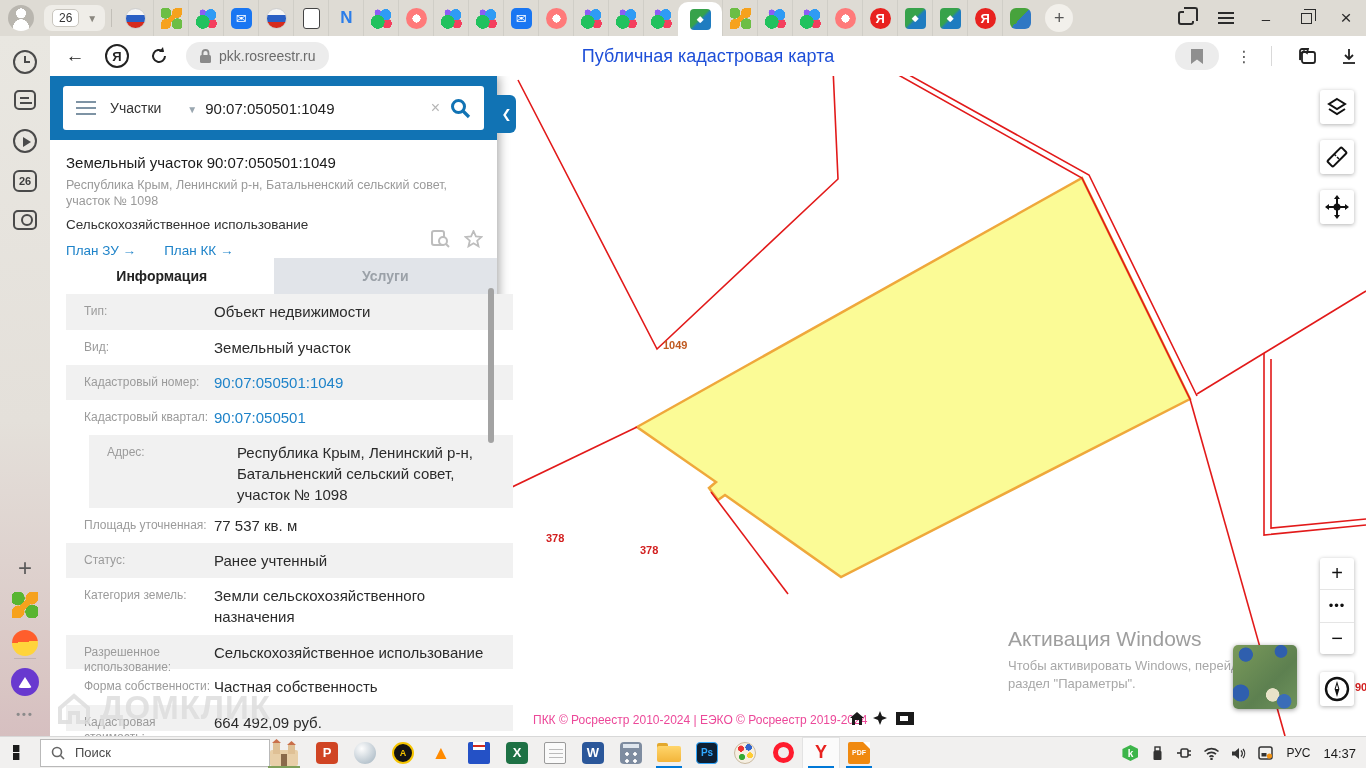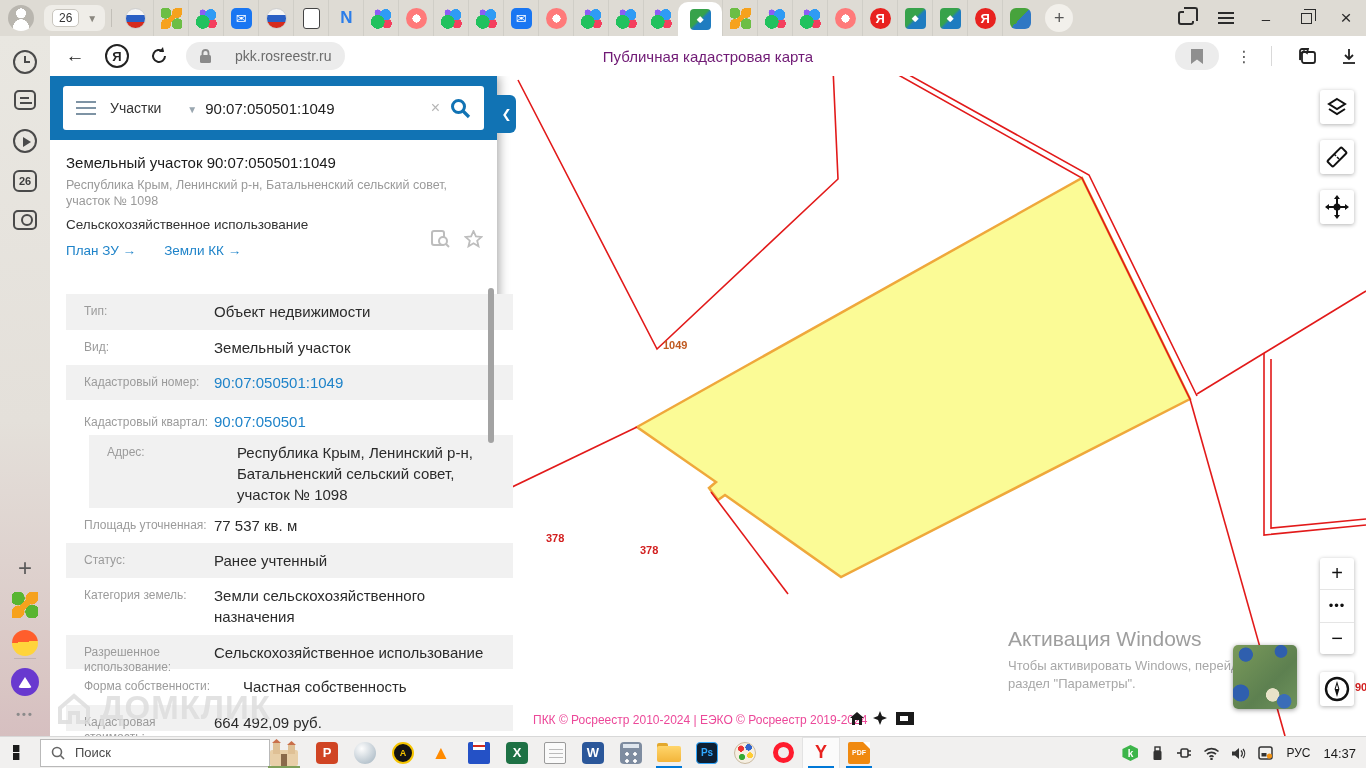--- a/index.html
+++ b/index.html
@@ -33,22 +33,22 @@
 .bars{width:16px;height:12px;border-top:2px solid #2b2b2b;border-bottom:2px solid #2b2b2b;position:relative}
 .bars::after{content:"";position:absolute;left:0;top:3px;width:16px;height:2px;background:#2b2b2b}
 .pagespair{width:16px;height:14px;border:2px solid #2b2b2b;border-radius:3px;position:relative}
 .pagespair::after{content:"";position:absolute;left:4px;top:-6px;width:12px;height:12px;border:2px solid #2b2b2b;border-left:none;border-bottom:none;border-radius:0 3px 0 0;background:#dedbd4}
 .restorebox{width:11px;height:11px;border:1.6px solid #2b2b2b;position:relative;background:transparent}
 .restorebox::before{content:"";position:absolute;right:-5px;top:-5px;width:11px;height:11px;border:1.6px solid #2b2b2b;border-left:none;border-bottom:none}
 
 #toolbar{position:absolute;left:50px;top:36px;width:1316px;height:40px;background:#fff;display:flex;align-items:center}
 .tbtn{width:34px;height:34px;display:flex;align-items:center;justify-content:center;color:#222;font-size:19px;margin-left:8px}
 .yacircle{width:24px;height:24px;border-radius:50%;border:2px solid #222;display:flex;align-items:center;justify-content:center;font-size:13px;font-weight:bold;color:#222}
-.urlchip{display:flex;align-items:center;gap:24px;background:#ececec;border-radius:15px;height:28px;padding:0 14px;margin-left:10px;color:#6b6b6b;font-size:14px}
-#pagetitle{position:absolute;left:50%;transform:translateX(-50%);font-size:15px;color:#701a75;white-space:nowrap}
+.urlchip{display:flex;align-items:center;gap:8px;background:#ececec;border-radius:15px;height:28px;padding:0 14px;margin-left:10px;color:#6b6b6b;font-size:14px}
+#pagetitle{position:absolute;left:50%;transform:translateX(-50%);font-size:18px;color:#1d4ed8;white-space:nowrap}
 #toolbar .right{position:absolute;right:0;display:flex;align-items:center;height:40px}
 .bmpill{background:#ececec;border-radius:14px;width:44px;height:28px;display:flex;align-items:center;justify-content:center}
 .tdiv{width:1px;height:20px;background:#d9d9d9;margin:0 10px}
 
 #sidebar{position:absolute;left:0;top:36px;width:50px;height:700px;background:linear-gradient(#e9e7e1 0%,#e4e0da 55%,#d9c6c4 92%,#d6bfc0 100%)}
 .si{position:absolute;left:0;width:50px;display:flex;align-items:center;justify-content:center;color:#444}
 .si-circ{width:24px;height:24px;border:2px solid #4a4a4a;border-radius:50%;position:relative}
 .si-clock::before{content:"";position:absolute;left:9px;top:4px;width:2px;height:7px;background:#4a4a4a}
 .si-clock::after{content:"";position:absolute;left:9px;top:9px;width:6px;height:2px;background:#4a4a4a}
 .si-feed{width:22px;height:20px;border:2px solid #4a4a4a;border-radius:5px;background:linear-gradient(#4a4a4a 0 0) 4px 5px/9px 2px no-repeat,linear-gradient(#4a4a4a 0 0) 4px 10px/12px 2px no-repeat}
@@ -432,49 +432,53 @@
         </div>
       </div>
       <div id="collapsetab">❮</div>
 
       <div id="result">
         <div class="ttl">Земельный участок 90:07:050501:1049</div>
         <div class="sub">Республика Крым, Ленинский р-н, Батальненский сельский совет, участок № 1098</div>
         <div class="use">Сельскохозяйственное использование</div>
         <div class="links">
           <span>План ЗУ →</span>
-          <span>Земли КК →</span>
+          <span>План КК →</span>
         </div>
         <div class="ricons">
           <svg width="19" height="18" viewBox="0 0 19 18">
               <rect x="1" y="1" width="12" height="14" rx="2" fill="none" stroke="#bdbdbd" stroke-width="2"></rect>
               <circle cx="12" cy="11" r="4" fill="#fff" stroke="#bdbdbd" stroke-width="2"></circle>
               <path d="M15 14l3 3" stroke="#bdbdbd" stroke-width="2"></path>
             </svg>
           <svg width="19" height="18" viewBox="0 0 19 18">
               <path d="M9.5 1l2.4 5.4 5.6.5-4.3 3.8 1.3 5.6-5-3-5 3 1.3-5.6L1.5 6.9l5.6-.5z" fill="none" stroke="#bdbdbd" stroke-width="1.8"></path>
             </svg>
         </div>
       </div>
 
+      <div id="infotabs">
+        <div class="it active">Информация</div>
+        <div class="it inactive">Услуги</div>
+      </div>
 
       <div id="infotable">
           <div class="irow stripe" style="height: 36px;">
             <div class="lab">Тип:</div>
             <div class="val">Объект недвижимости</div>
           </div>
           <div class="irow" style="height: 35px;">
             <div class="lab">Вид:</div>
             <div class="val">Земельный участок</div>
           </div>
           <div class="irow stripe" style="height: 35px;">
             <div class="lab">Кадастровый номер:</div>
             <div class="val link">90:07:050501:1049</div>
           </div>
-          <div class="irow" style="height: 35px; align-items: center;">
+          <div class="irow" style="height: 35px;">
             <div class="lab">Кадастровый квартал:</div>
             <div class="val link">90:07:050501</div>
           </div>
           <div class="irow stripe" style="height: 73px; margin-left: 23px;">
             <div class="lab">Адрес:</div>
             <div class="val">Республика Крым, Ленинский р-н, Батальненский сельский совет, участок № 1098</div>
           </div>
           <div class="irow" style="height: 35px;">
             <div class="lab">Площадь уточненная:</div>
             <div class="val">77 537 кв. м</div>
@@ -484,21 +488,21 @@
             <div class="val">Ранее учтенный</div>
           </div>
           <div class="irow" style="height: 57px;">
             <div class="lab">Категория земель:</div>
             <div class="val">Земли сельскохозяйственного назначения</div>
           </div>
           <div class="irow stripe" style="height: 34px;">
             <div class="lab">Разрешенное использование:</div>
             <div class="val">Сельскохозяйственное использование</div>
           </div>
-          <div class="irow" style="height: 36px; justify-content: space-between;">
+          <div class="irow" style="height: 36px;">
             <div class="lab">Форма собственности:</div>
             <div class="val">Частная собственность</div>
           </div>
           <div class="irow stripe" style="height: 26px;">
             <div class="lab">Кадастровая стоимость:</div>
             <div class="val">664 492,09 руб.</div>
           </div>
         </div>
       <div id="pscroll"></div>
 

